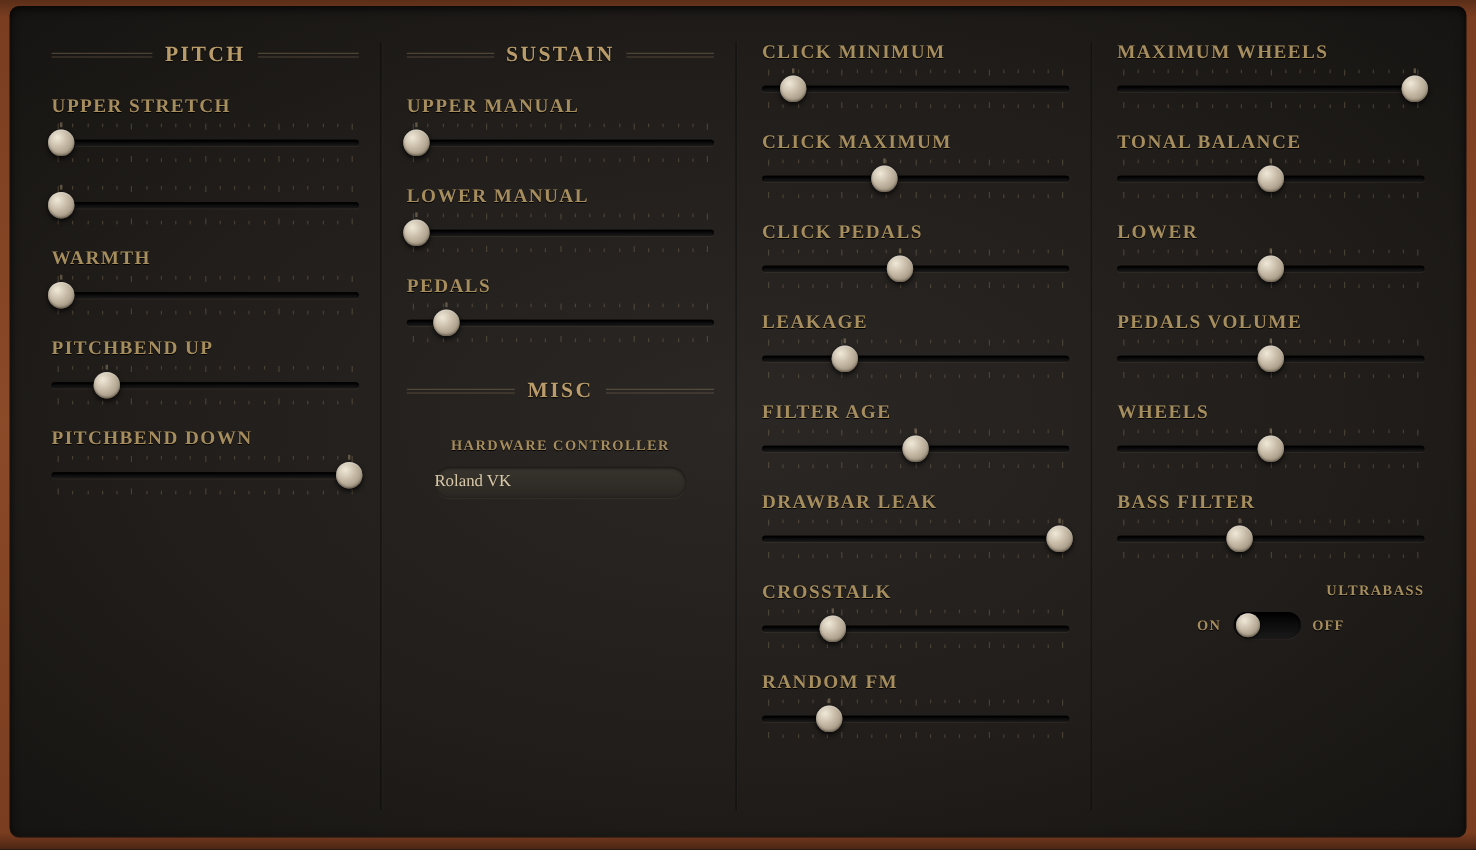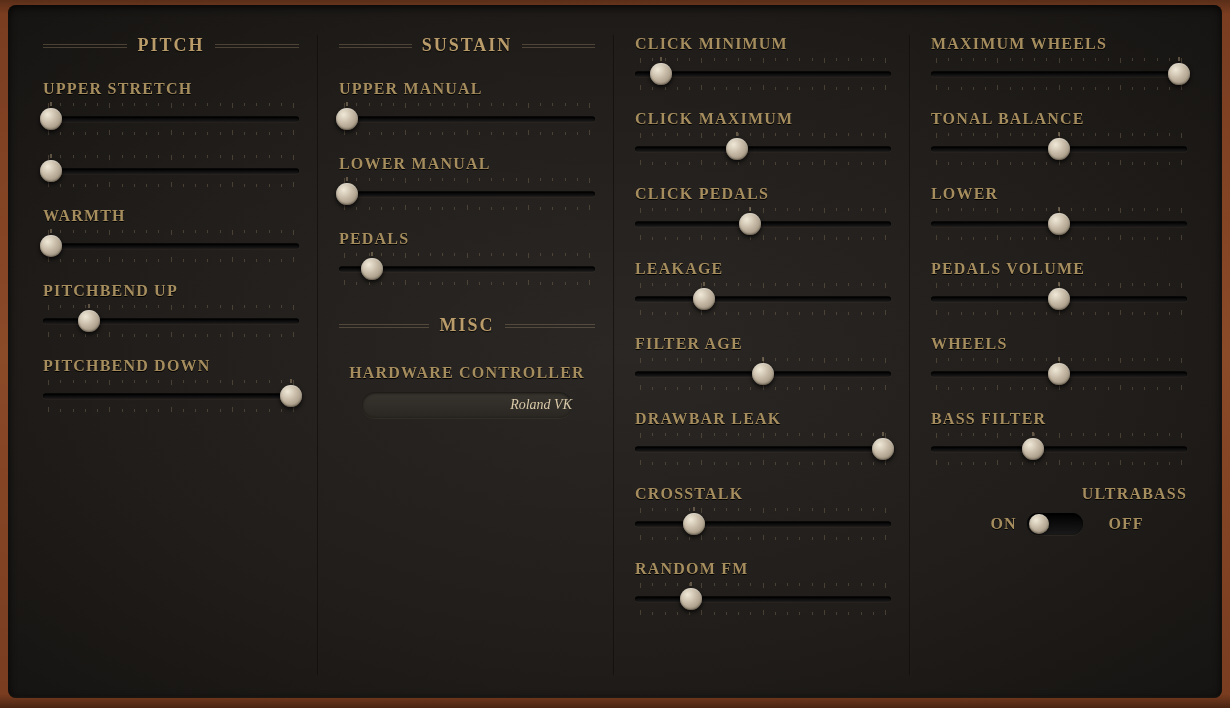--- a/index.html
+++ b/index.html
@@ -122,58 +122,56 @@
     position: absolute;
     top: -6px;
     left: 50%;
     transform: translateX(-50%);
     width: 2px;
     height: 4px;
     background: rgba(160,140,110,0.5);
   }
   .param-centered { text-align: center; margin-top: 28px; }
   .param-label {
-    font-size: 16px;
+    font-size: 12px;
     letter-spacing: 1.2px;
     color: #a68d5e;
     font-weight: 600;
     text-shadow: 0 1px 0 #000;
     margin-bottom: 10px;
   }
   .select-box {
     margin: 0 auto;
     width: 210px;
     height: 26px;
     background: linear-gradient(to bottom, #38342e 0%, #2a2722 100%);
     border-radius: 13px;
     box-shadow: inset 0 1px 3px rgba(0,0,0,0.7), 0 1px 0 rgba(120,100,80,0.15);
     color: #d8c8a8;
     font-size: 14px;
     font-family: Georgia, serif;
     line-height: 26px;
-    text-align: right;
-    font-style: italic;
+    text-align: left;
   }
   .toggle-wrap {
     text-align: right;
     margin-top: 20px;
   }
   .toggle-row {
     display: flex;
     align-items: center;
     justify-content: center;
     gap: 10px;
   }
   .toggle-row .side {
-    font-size: 16px;
+    font-size: 12px;
     letter-spacing: 1px;
     color: #a68d5e;
     font-weight: 600;
     text-shadow: 0 1px 0 #000;
-    margin-left: 16px;
   }
   .toggle {
     width: 56px;
     height: 22px;
     background: linear-gradient(to bottom, #000 0%, #1a1a1a 100%);
     border-radius: 11px;
     box-shadow: inset 0 1px 2px #000, 0 1px 0 rgba(120,100,80,0.15);
     position: relative;
   }
   .toggle .tknob {

